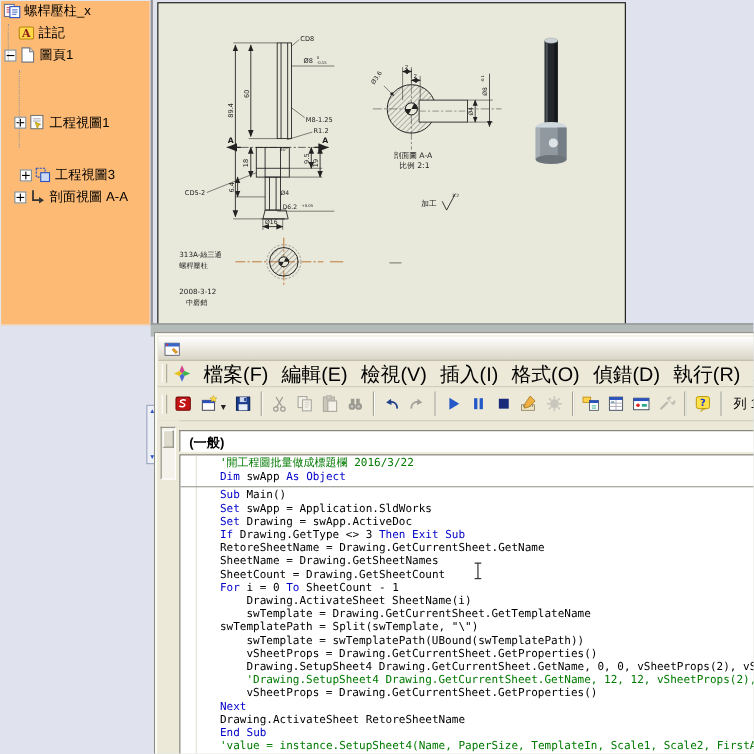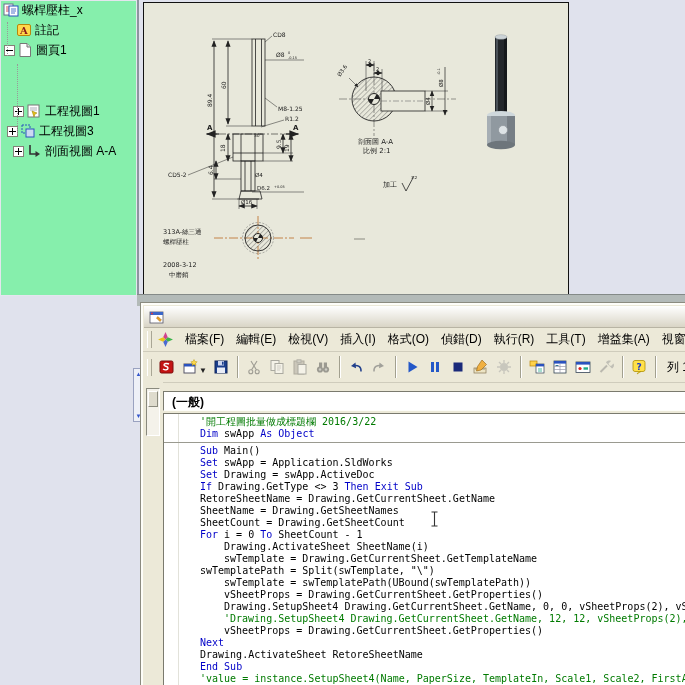--- a/index.html
+++ b/index.html
@@ -1,21 +1,21 @@
 <!DOCTYPE html>
 <html style="--kw: #0000C8; --cmt: #007A00; --sheet: #E8E8DB; --lav: #E0E2ED; --chrome: #ECE9D8; --orange: #C07838;"><head>
 <meta charset="utf-8">
 <style>
   html,body{margin:0;padding:0;}
   body{width:685px;height:685px;overflow:hidden;position:relative;
        font-family:"Liberation Sans",sans-serif;background:var(--lav,#e0e2ed);}
   #screen{position:absolute;inset:0;width:685px;height:685px;}
 
   
-  .tree-panel{position:absolute;left:0;top:0;width:137px;height:296px;background:#86efac;
+  .tree-panel{position:absolute;left:0;top:0;width:137px;height:296px;background:#fdba74;
               border-right:2px solid #8f93a0;box-shadow:inset 0 0 0 1px #e4e6ee;z-index:1;}
   .t-row{position:relative;height:20px;display:flex;align-items:center;font-size:12px;color:#000;white-space:nowrap;}
   .t-row .sp{display:inline-block;width:12px;height:12px;flex:0 0 auto;position:relative;}
   .t-exp{width:9px;height:9px;background:#fff;border:1px solid #848078;position:relative;flex:0 0 auto;margin-right:2px;}
   .t-exp::before{content:"";position:absolute;left:1px;right:1px;top:50%;height:1px;background:#000;margin-top:-0.5px;}
   .t-exp.plus::after{content:"";position:absolute;top:1px;bottom:1px;left:50%;width:1px;background:#000;margin-left:-0.5px;}
   .t-ico{width:16px;height:16px;flex:0 0 auto;margin-right:3px;}
   .t-ico svg{width:16px;height:16px;display:block;}
   .t-label{padding-right:4px;}
   .t-conn{position:absolute;border-left:1px dotted #999;width:0;}
@@ -39,21 +39,21 @@
                display:flex;align-items:center;gap:5px;padding:0 5px;border-bottom:1px solid #b8b4a4;}
   .vb-titlebar .ti{width:16px;height:16px;flex:0 0 auto;}
   .vb-titlebar .ti svg{width:16px;height:16px;display:block;}
   .vb-title-text{font-size:12px;color:#000;white-space:nowrap;}
 
   .vb-menubar{height:23px;display:flex;align-items:center;padding:0 3px;gap:1px;
               border-bottom:1px solid #cfccbc;}
   .grip{width:3px;height:17px;border-left:1px solid #fff;border-right:1px solid #a9a695;margin:0 3px 0 1px;flex:0 0 auto;}
   .m-ico{width:17px;height:17px;margin:0 4px 0 1px;flex:0 0 auto;}
   .m-ico svg{width:17px;height:17px;display:block;}
-  .m-item{font-size:12px;color:#000;padding:3px 6px;white-space:nowrap;}
+  .m-item{font-size:18px;color:#000;padding:3px 6px;white-space:nowrap;}
 
   .vb-toolbar{height:30px;display:flex;align-items:center;padding:0 3px;border-bottom:1px solid #cfccbc;}
   .tb-btn{width:23px;height:23px;display:flex;align-items:center;justify-content:center;flex:0 0 auto;}
   .tb-btn svg{width:18px;height:18px;display:block;}
   .tb-btn.dis{opacity:.42;filter:grayscale(90%);}
   .tb-caret{font-size:8px;color:#222;margin:6px 3px 0 -2px;flex:0 0 auto;}
   .tb-sep{width:1px;height:22px;background:#a2a08f;border-right:1px solid #fff;margin:0 4px;flex:0 0 auto;}
   .tb-status{font-size:12px;color:#000;margin-left:6px;white-space:nowrap;}
 
   .vb-codearea{position:absolute;top:77px;left:0;right:0;bottom:0;}
@@ -265,21 +265,21 @@
           <span class="t-exp plus"></span>
           <span class="t-ico">
             <svg viewBox="0 0 16 16">
               <rect x="2" y="2" width="11" height="12" fill="#fff" stroke="#777"></rect>
               <path d="M4 5h7M4 7h7" stroke="#99a" stroke-width="0.8"></path>
               <path d="M6 8l5 2-2 1-1 3-2-6z" fill="#e8c21a" stroke="#907800" stroke-width="0.5"></path>
             </svg>
           </span>
           <span class="t-label">工程視圖1</span>
         </div>
-        <div class="t-row" style="padding-left: 7px;">
+        <div class="t-row" style="padding-left: 18px; margin-top: 28px;">
           <span class="t-exp plus"></span>
           <span class="t-ico">
             <svg viewBox="0 0 16 16">
               <rect x="2" y="2" width="8" height="8" fill="none" stroke="#2a52be" stroke-dasharray="2,1"></rect>
               <rect x="6" y="6" width="8" height="8" fill="#cdd9f2" stroke="#2a52be"></rect>
             </svg>
           </span>
           <span class="t-label">工程視圖3</span>
         </div>
         <div class="t-row" style="padding-left: 13px;">

